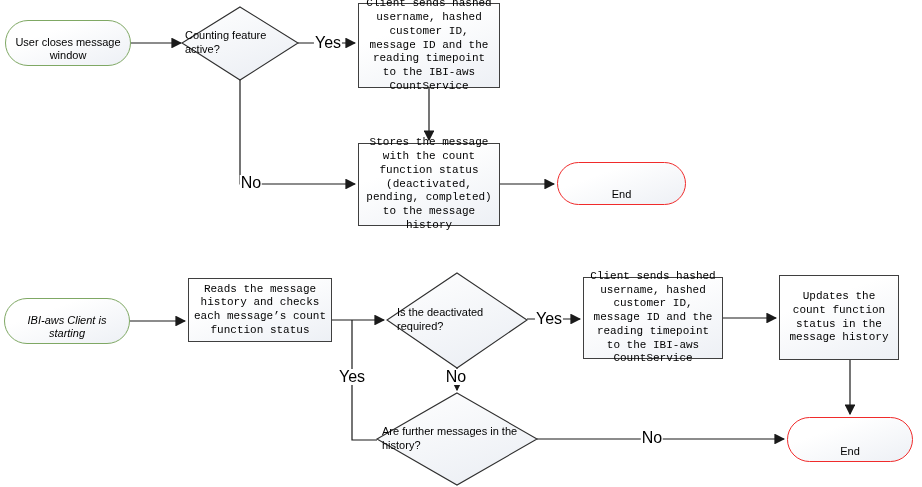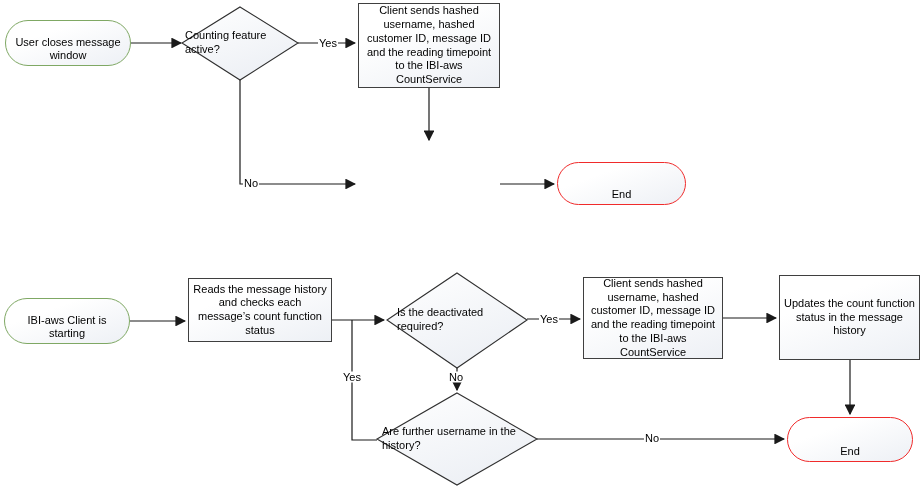--- a/index.html
+++ b/index.html
@@ -22,30 +22,30 @@
   svg.edges polygon.diamond{fill:url(#nodeGrad);stroke:var(--decision_border);stroke-width:1.1;}
   .gstop1{stop-color:var(--node_fill_top,#ffffff);}
   .gstop2{stop-color:var(--node_fill_bottom,#edf0f5);}
   .node{
     position:absolute;display:flex;align-items:center;justify-content:center;
     text-align:center;font-size:11px;line-height:1.25;box-sizing:border-box;
     background:linear-gradient(160deg,var(--node_fill_top) 30%,var(--node_fill_bottom) 100%);
     padding:2px 4px;
   }
   .node span{display:block;}
-  .process{border:1.6px solid var(--process_border);}
+  .process{border:1.6px solid var(--process_border);font-family:Liberation Mono, monospace;}
   .terminator{border:1.5px solid var(--start_border);border-radius:24px;align-items:flex-end;}
   .terminator.end{border-color:var(--end_border);}
   .dtext{
     position:absolute;display:flex;align-items:center;justify-content:center;
     text-align:left;font-size:11px;line-height:1.25;background:transparent;padding:0;
   }
   .edge-label{
     position:absolute;transform:translate(-50%,-50%);
-    font-size:11px;line-height:1;background:#ffffff;padding:0 1px;white-space:nowrap;
+    font-size:16px;line-height:1;background:#ffffff;padding:0 1px;white-space:nowrap;
   }
 </style>
 </head>
 <body>
 
 <div class="canvas">
 
   <svg class="edges" viewBox="0 0 922 487">
     <defs>
       <linearGradient id="nodeGrad" x1="0" y1="0" x2="0.55" y2="1">
@@ -79,41 +79,44 @@
 
   <div class="node terminator" style="left:5px;top:20px;width:126px;height:46px;">
     <span>User closes message window</span>
   </div>
   <div class="dtext" style="left:185px;top:26px;width:110px;height:34px;">
     <span>Counting feature active?</span>
   </div>
   <div class="node process" style="left:358px;top:3px;width:142px;height:85px;">
     <span>Client sends hashed username, hashed customer ID, message ID and the reading timepoint to the IBI-aws CountService</span>
   </div>
+  <div class="node process" style="left:358px;top:143px;width:142px;height:83px;">
+    <span>Stores the message with the count function status (deactivated, pending, completed) to the message history</span>
+  </div>
   <div class="node terminator end" style="left:557px;top:162px;width:129px;height:43px;">
     <span>End</span>
   </div>
 
-  <div class="node terminator" style="left:4px;top:298px;width:126px;height:46px;">
+  <div class="node terminator" style="left:4px;top:298px;width:126px;height:46px;font-style:italic;">
     <span>IBI-aws Client is starting</span>
   </div>
   <div class="node process" style="left:188px;top:278px;width:144px;height:64px;">
     <span>Reads the message history and checks each message’s count function status</span>
   </div>
   <div class="dtext" style="left:397px;top:303px;width:120px;height:34px;">
     <span>Is the deactivated required?</span>
   </div>
   <div class="node process" style="left:583px;top:277px;width:140px;height:82px;">
     <span>Client sends hashed username, hashed customer ID, message ID and the reading timepoint to the IBI-aws CountService</span>
   </div>
-  <div class="node process" style="left:779px;top:275px;width:141px;height:85px;">
+  <div class="node process" style="left:779px;top:275px;width:120px;height:85px;">
     <span>Updates the count function status in the message history</span>
   </div>
   <div class="dtext" style="left:382px;top:422px;width:150px;height:34px;">
-    <span>Are further username in the history?</span>
+    <span>Are further messages in the history?</span>
   </div>
   <div class="node terminator end" style="left:787px;top:417px;width:126px;height:45px;">
     <span>End</span>
   </div>
 
   <span class="edge-label" style="left:328px;top:43px;">Yes</span>
   <span class="edge-label" style="left:251px;top:183px;">No</span>
   <span class="edge-label" style="left:549px;top:319px;">Yes</span>
   <span class="edge-label" style="left:456px;top:377px;">No</span>
   <span class="edge-label" style="left:352px;top:377px;">Yes</span>

